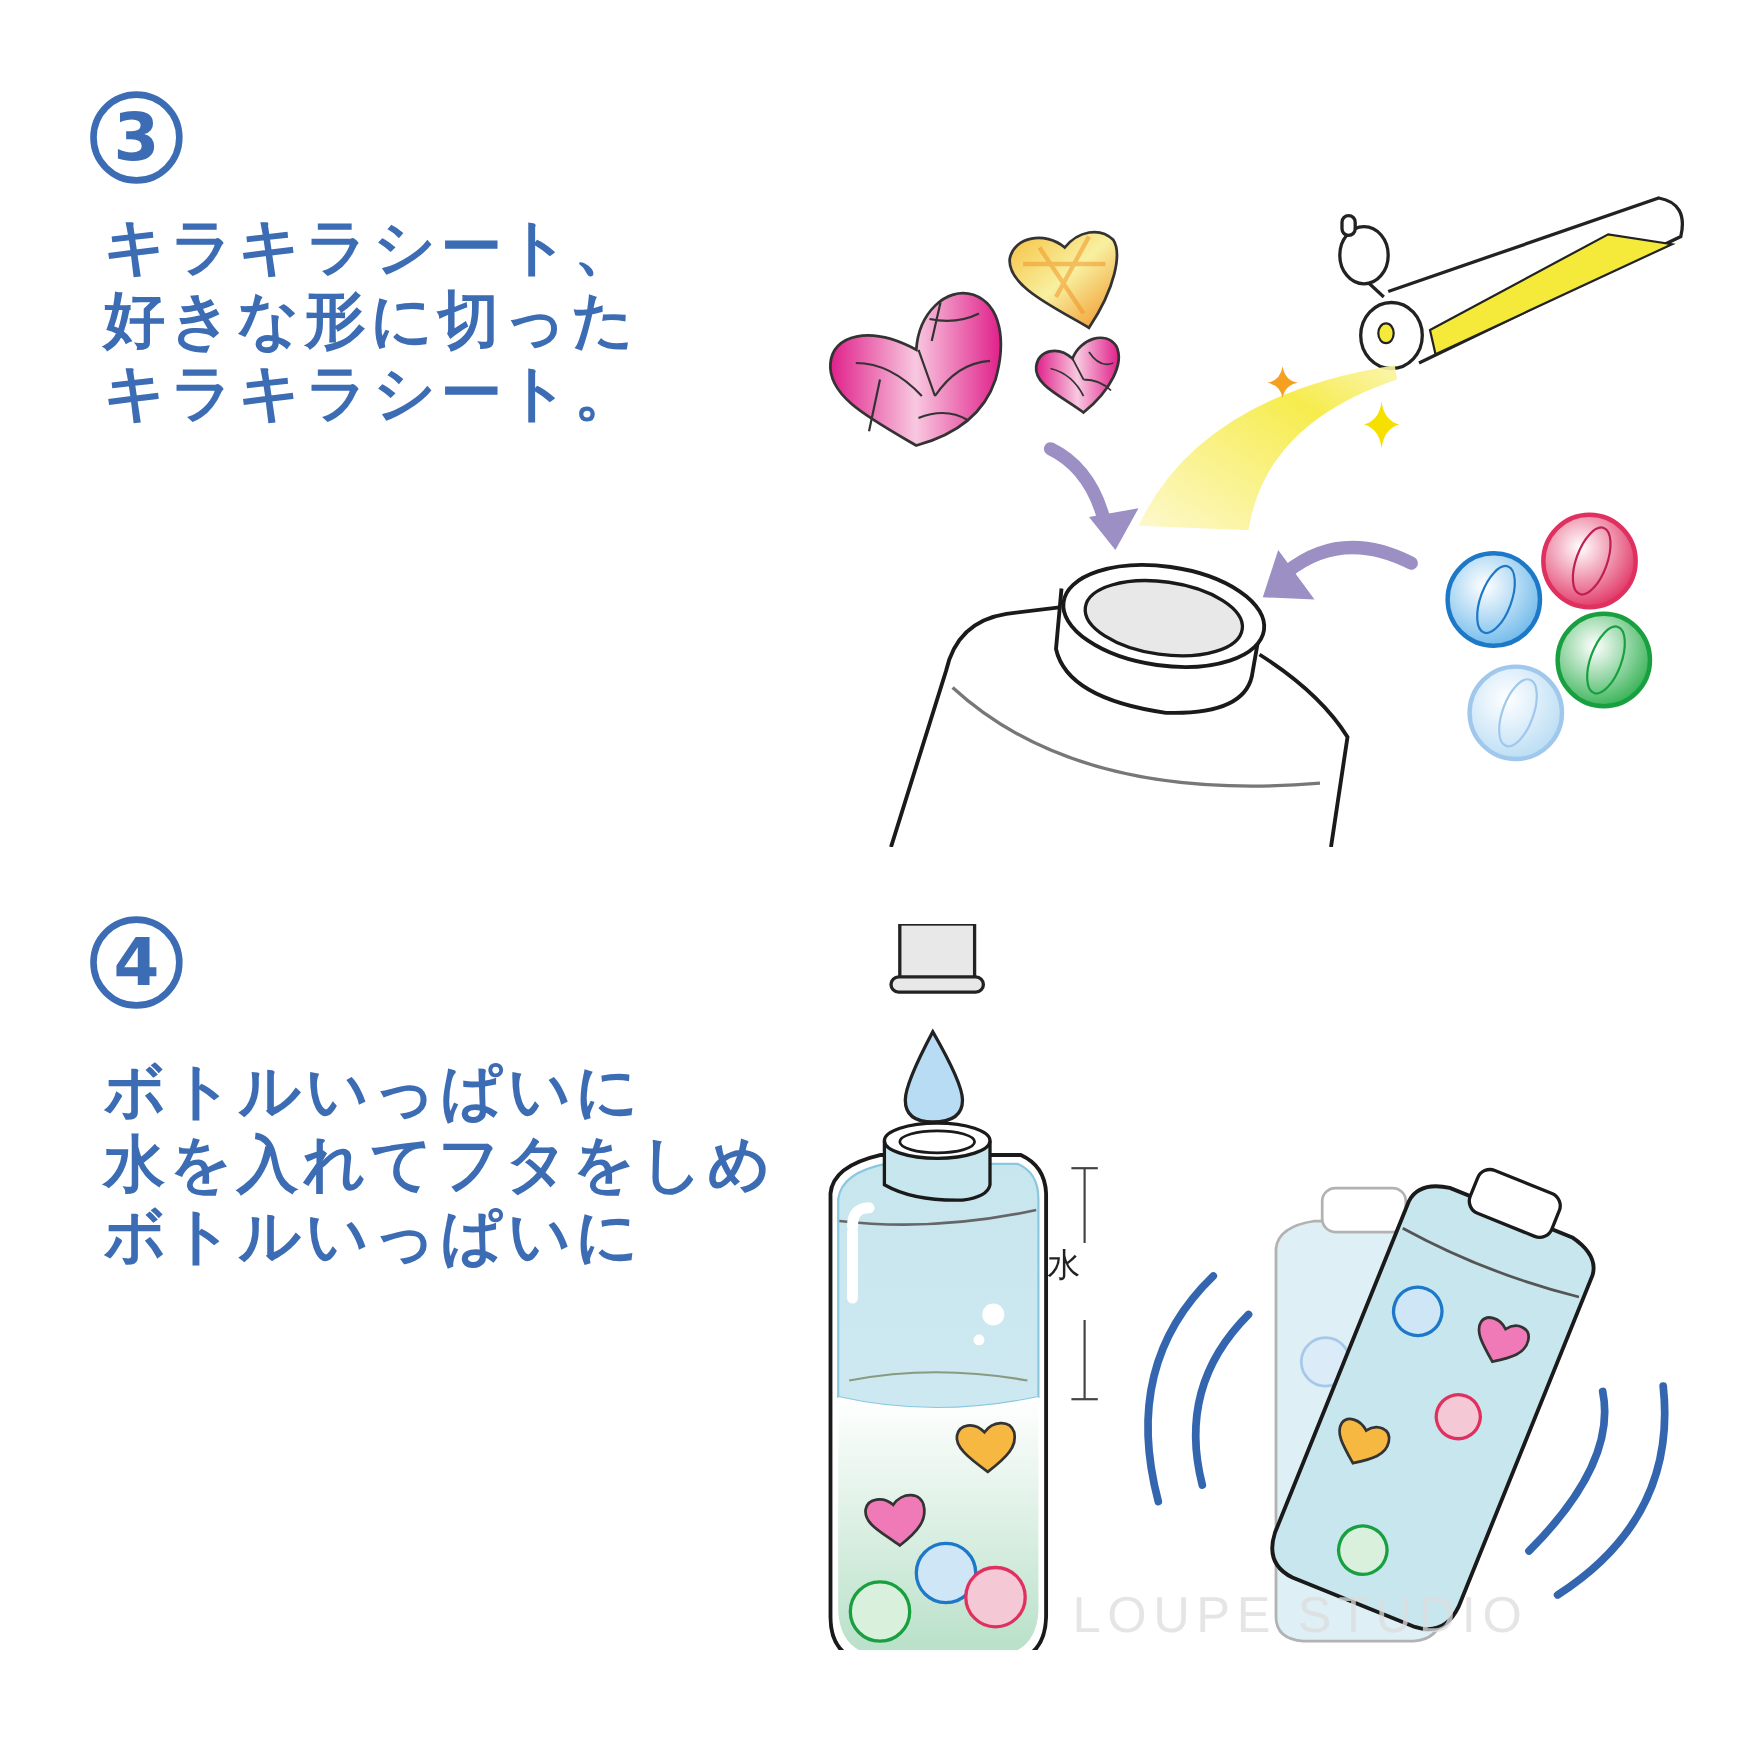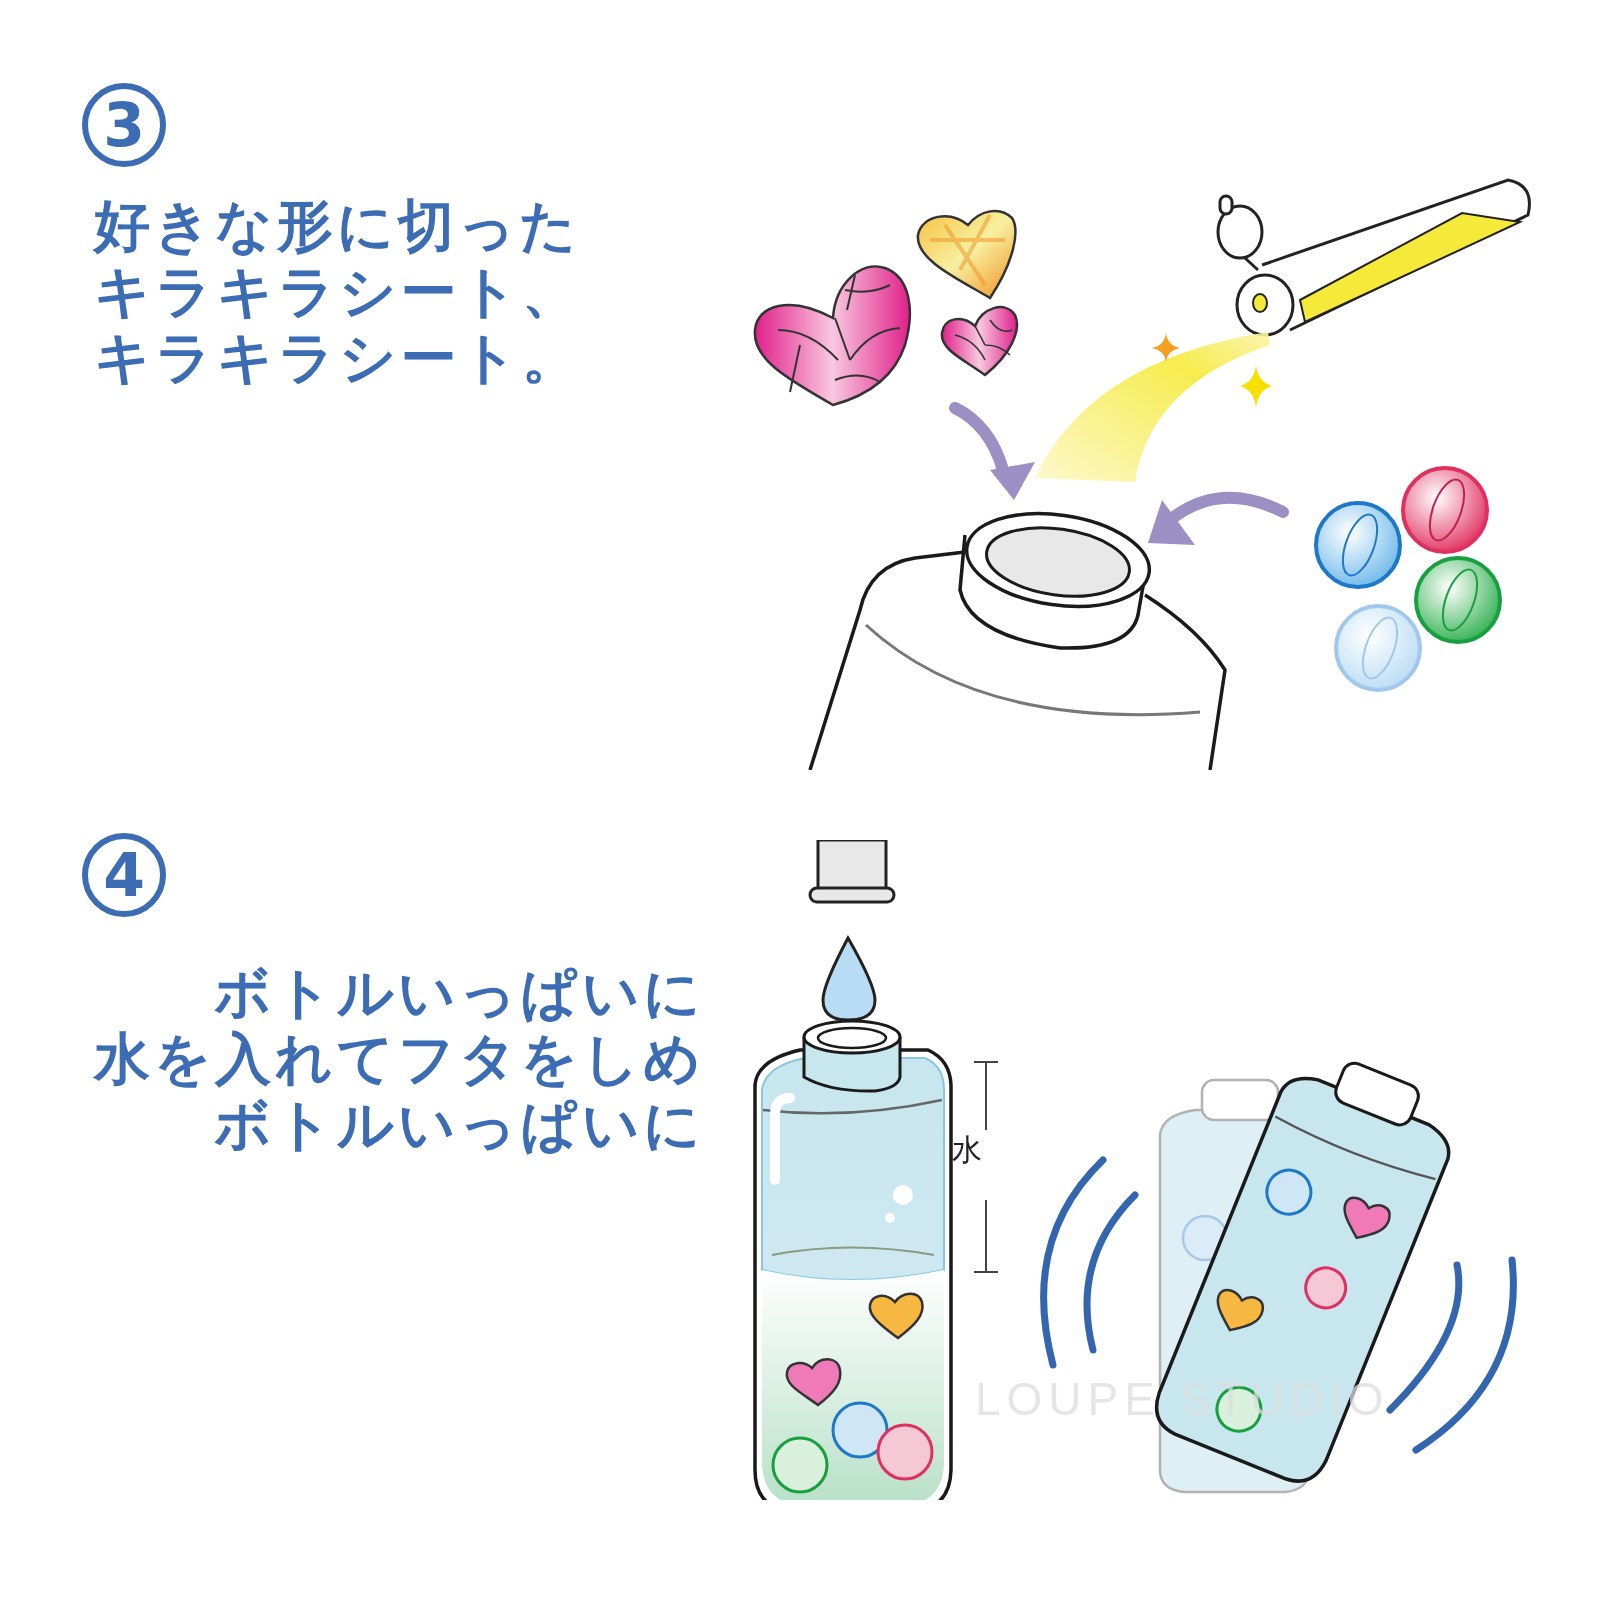--- a/index.html
+++ b/index.html
@@ -22,22 +22,22 @@
   .watermark { position: absolute; font-size: 46px; color: rgba(220,220,220,0.75); letter-spacing: 6px;
                font-family: "Liberation Sans", sans-serif; font-weight: 300; }
 </style>
 </head>
 <body>
 
 <div class="step-num" style="left:82px; top:83px;">
   <span>3</span>
 </div>
 <div class="step-text" style="left:94px; top:193px;">
+  <span class="line">キラキラシート、</span>
   <span class="line">好きな形に切った</span>
-  <span class="line">キラキラシート、</span>
   <span class="line">キラキラシート。</span>
 </div>
 
 <svg class="illus" style="left:740px; top:170px;" width="820" height="600" viewBox="740 170 820 600">
   <defs>
     <linearGradient id="pinkGrad" x1="0" y1="0" x2="1" y2="0">
       <stop offset="0" stop-color="#e0208a"></stop>
         <stop offset="0.5" stop-color="#f8c8e0"></stop>
         <stop offset="1" stop-color="#e0208a"></stop>
     </linearGradient>
@@ -131,21 +131,21 @@
     <path d="M 866 625 Q 980 730 1200 712" fill="none" stroke="#777" stroke-width="3"></path>
     <path d="M 965 535 L 960 590 Q 970 635 1060 648 Q 1130 650 1138 615 L 1145 575" fill="#fff" stroke="#1a1a1a" stroke-width="3.5"></path>
     <ellipse cx="1058" cy="560" rx="92" ry="45" transform="rotate(8 1058 560)" fill="#fff" stroke="#1a1a1a" stroke-width="3.5"></ellipse>
     <ellipse cx="1058" cy="562" rx="72" ry="33" transform="rotate(8 1058 562)" fill="#e8e8e8" stroke="#1a1a1a" stroke-width="3"></ellipse>
   </g>
 </svg>
 
 <div class="step-num" style="left:82px; top:833px;">
   <span>4</span>
 </div>
-<div class="step-text" style="left:94px; top:960px;text-align:right;">
+<div class="step-text" style="left:94px; top:960px;">
   <span class="line">ボトルいっぱいに</span>
   <span class="line">水を入れてフタをしめ</span>
   <span class="line">ボトルいっぱいに</span>
 </div>
 
 <svg class="illus" style="left:730px; top:840px;" width="800" height="660" viewBox="730 840 800 660">
   <defs>
     <linearGradient id="waterGrad" x1="0" y1="0" x2="0" y2="1">
       <stop offset="0" stop-color="#c8e6ee"></stop>
         <stop offset="1" stop-color="#cde8f0"></stop>
@@ -212,13 +212,13 @@
 
   <g fill="none" stroke="#3466b0" stroke-width="7" stroke-linecap="round">
     <path d="M 1103 1160 Q 1020 1240 1053 1365"></path>
     <path d="M 1135 1195 Q 1070 1260 1093 1350"></path>
     <path d="M 1457 1265 Q 1470 1330 1390 1410"></path>
     <path d="M 1512 1260 Q 1525 1380 1416 1450"></path>
   </g>
 </svg>
 
 <div class="water-label" style="left:952px; top:1130px;">水</div>
-<div class="watermark" style="left:975px; top:1372px;">LOUPE STUDIO</div>
+<div class="watermark" style="left:975px; top:1441px;">LOUPE STUDIO</div>
 
 </body></html>

